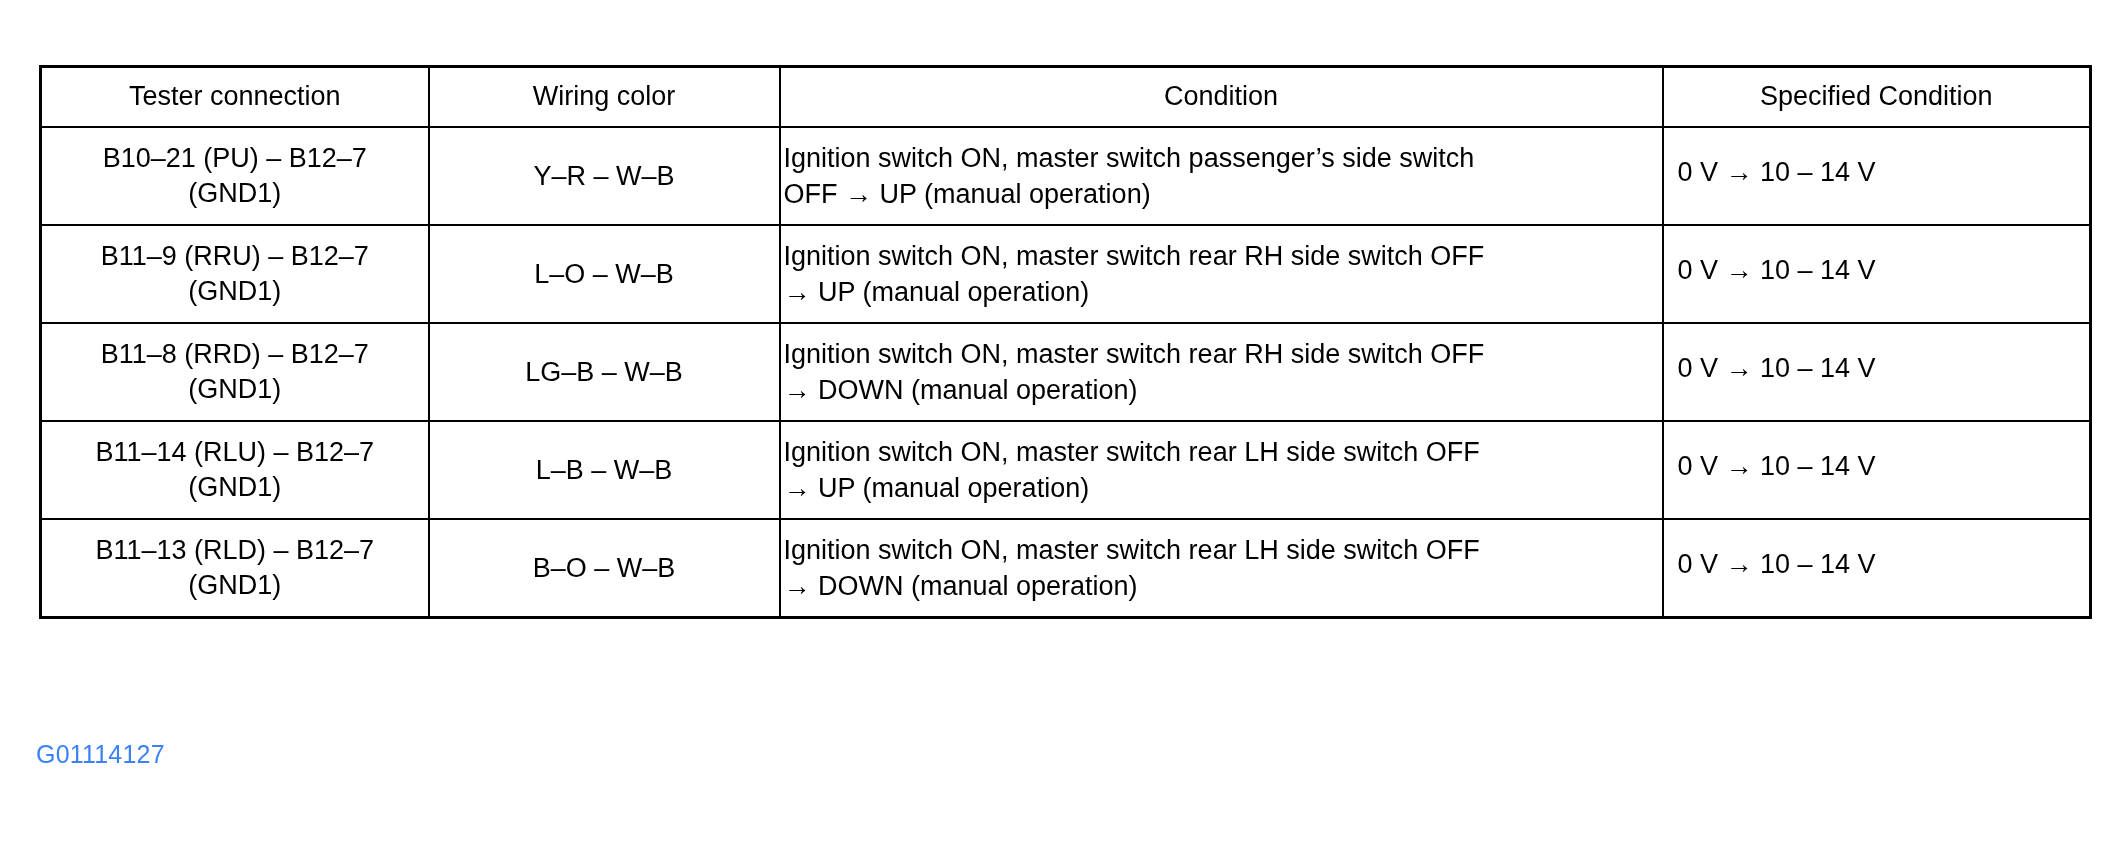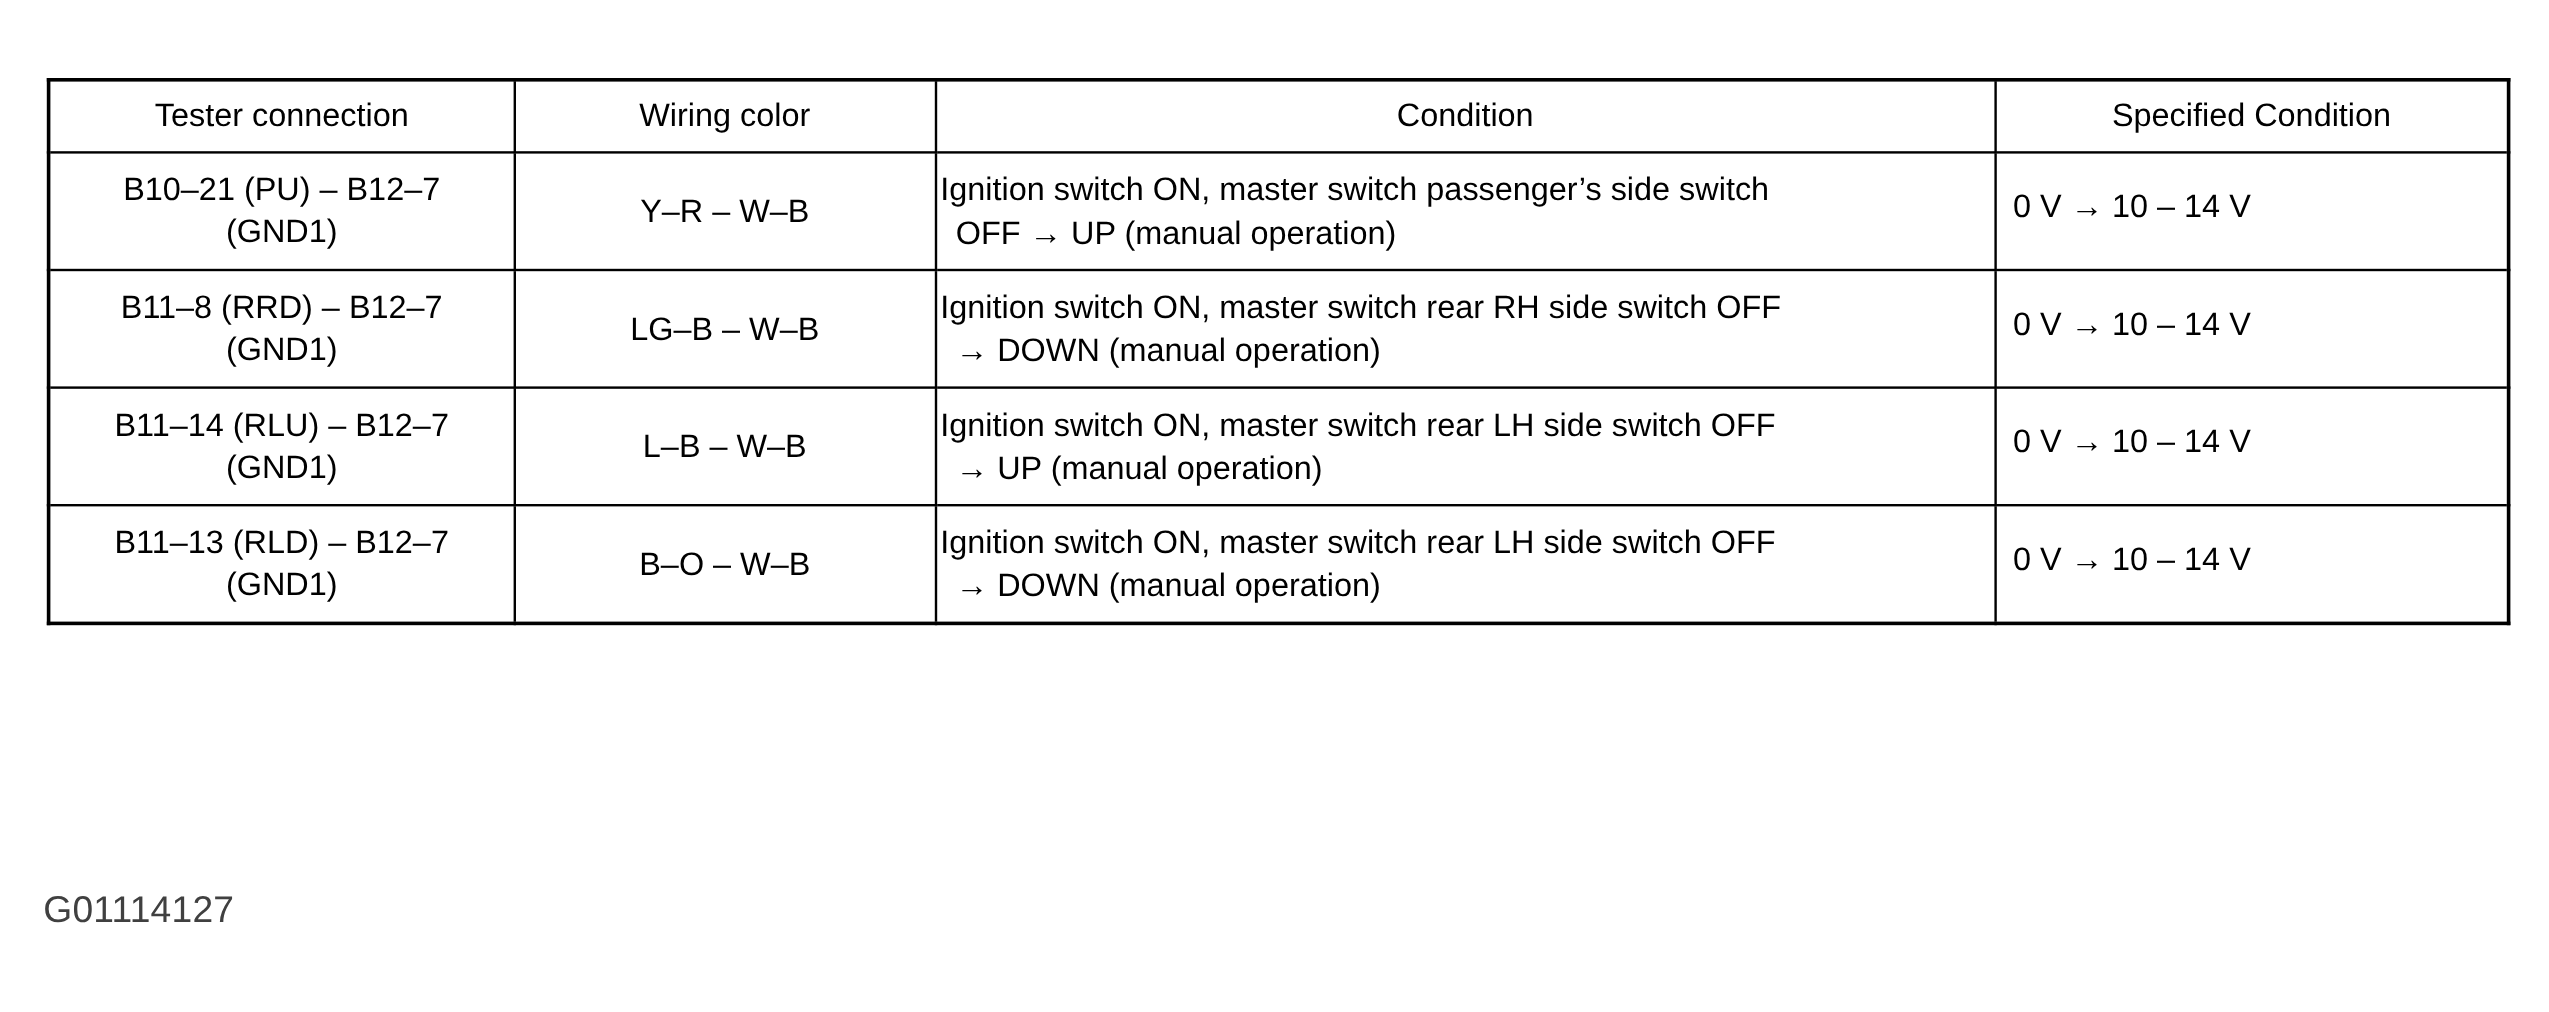--- a/index.html
+++ b/index.html
@@ -87,30 +87,30 @@
   td.cell-spec {
     text-align: left;
     font-size: 27px;
     line-height: 1.2;
     padding: 4px 10px 12px 14px;
   }
 
   .tester-line-1 { display: block; }
   .tester-line-2 { display: block; }
   .cond-line-1 { display: block; }
-  .cond-line-2 { display: block; margin-left: 13px; }
+  .cond-line-2 { display: block; }
 
   
   .figure-code {
     position: absolute;
     left: 32px;
     top: 740px;
-    font-size: 31px;
+    font-size: 25px;
     letter-spacing: 0.2px;
-    color: #404040;
+    color: #3b82f6;
     white-space: nowrap;
   }
 </style>
 </head>
 <body>
 
 <div id="page">
 
   <table class="inspection-table">
     <colgroup>
@@ -136,20 +136,32 @@
         </td>
         <td class="cell-wiring">Y–R – W–B</td>
         <td class="cell-condition">
           <span class="cond-line-1">Ignition switch ON, master switch passenger’s side switch</span>
           <span class="cond-line-2">OFF → UP (manual operation)</span>
         </td>
         <td class="cell-spec">0 V → 10 – 14 V</td>
       </tr>
 
 
+      <tr>
+        <td class="cell-tester">
+          <span class="tester-line-1">B11–9 (RRU) – B12–7</span>
+          <span class="tester-line-2">(GND1)</span>
+        </td>
+        <td class="cell-wiring">L–O – W–B</td>
+        <td class="cell-condition">
+          <span class="cond-line-1">Ignition switch ON, master switch rear RH side switch OFF</span>
+          <span class="cond-line-2">→ UP (manual operation)</span>
+        </td>
+        <td class="cell-spec">0 V → 10 – 14 V</td>
+      </tr>
 
       <tr>
         <td class="cell-tester">
           <span class="tester-line-1">B11–8 (RRD) – B12–7</span>
           <span class="tester-line-2">(GND1)</span>
         </td>
         <td class="cell-wiring">LG–B – W–B</td>
         <td class="cell-condition">
           <span class="cond-line-1">Ignition switch ON, master switch rear RH side switch OFF</span>
           <span class="cond-line-2">→ DOWN (manual operation)</span>

